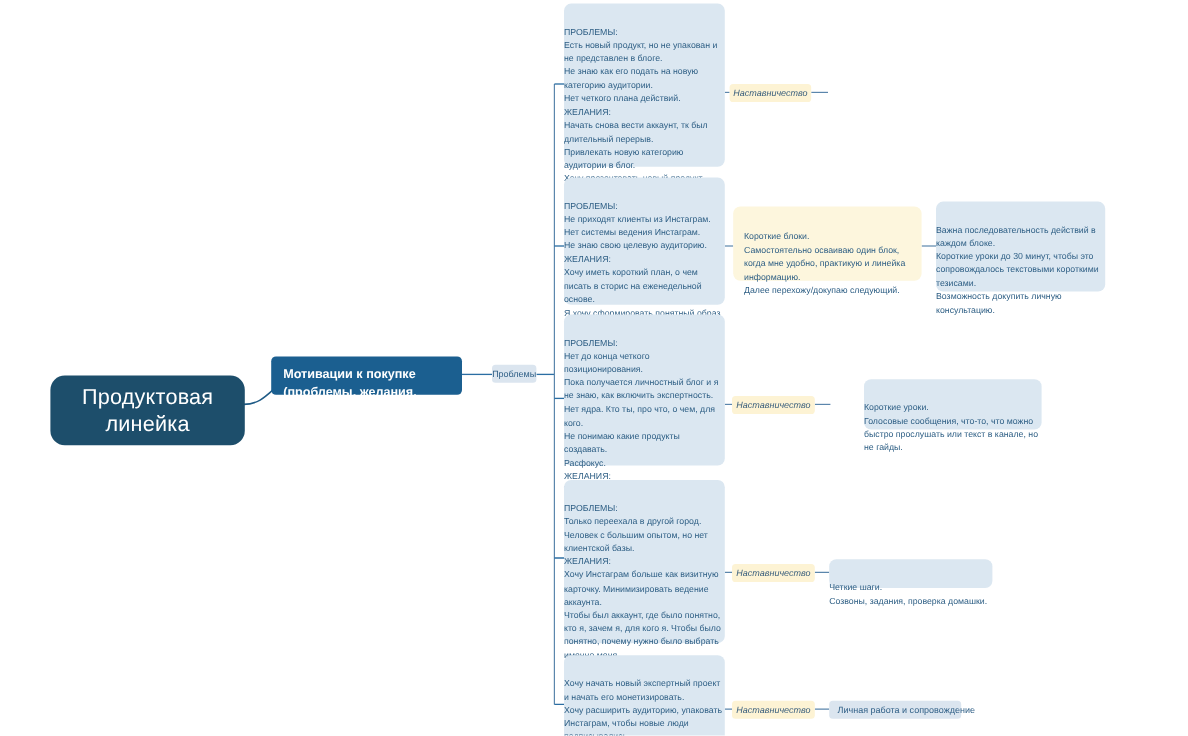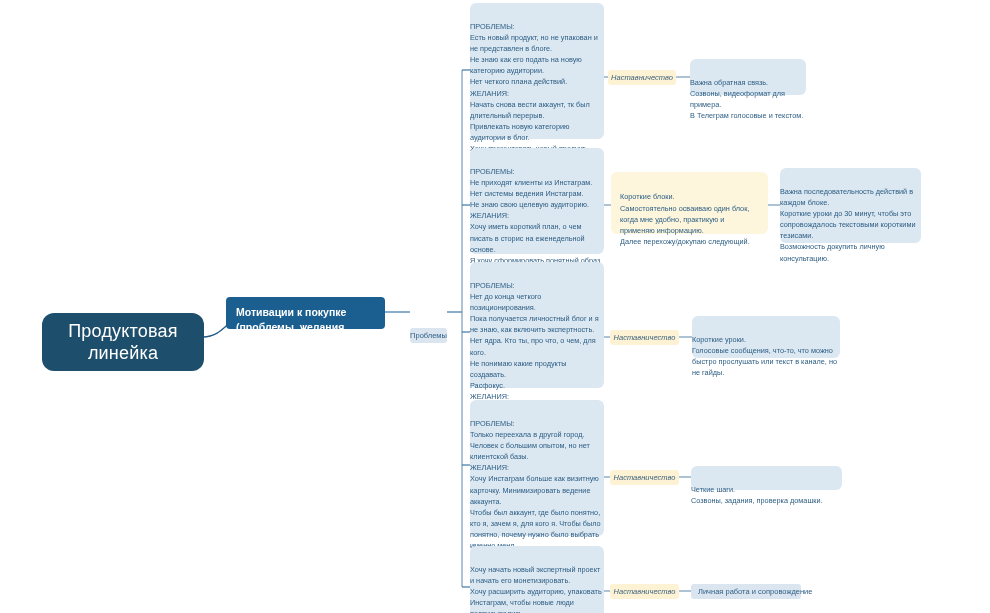--- a/index.html
+++ b/index.html
@@ -24,21 +24,21 @@
   .primary{
     background:#1b5f90;color:#ffffff;border-radius:4px;
     font-size:10.5px;line-height:1.45;font-weight:bold;
     padding:8px 10px;
   }
 
   
   .pill{
     background:#dbe5ef;color:#2f5f86;border-radius:3px;
     font-size:7.5px;line-height:1.2;padding:3px 6px;
-    display:flex;align-items:center;justify-content:center;white-space:nowrap;margin-top:24px;
+    display:flex;align-items:center;justify-content:center;white-space:nowrap;
   }
 
   
   .pill-y{
     background:#fdf3d4;color:#3a5f7d;border-radius:3px;
     font-size:7.5px;line-height:1.2;padding:3px 10px;
     display:flex;align-items:center;justify-content:center;white-space:nowrap;font-style:italic;
   }
 
   
@@ -120,39 +120,34 @@
 Не знаю как его подать на новую категорию аудитории.
 Нет четкого плана действий.
 ЖЕЛАНИЯ:
 Начать снова вести аккаунт, тк был длительный перерыв.
 Привлекать новую категорию аудитории в блог.
 Хочу презентовать новый продукт, показать и донести его ценность, рассказать о нем и заинтересовать к покупке.</span>
   </div>
   <div class="node pill-y" style="left:608px;top:70px;width:68px;height:15px;">
     <span>Наставничество</span>
   </div>
-  <div class="node card" style="left:690px;top:59px;width:116px;height:36px;">
-    <span>Важна обратная связь.
-Созвоны, видеоформат для примера.
-В Телеграм голосовые и текстом.</span>
-  </div>
 
   <div class="node card" style="left:470px;top:148px;width:134px;height:106px;">
     <span>ПРОБЛЕМЫ:
 Не приходят клиенты из Инстаграм.
 Нет системы ведения Инстаграм.
 Не знаю свою целевую аудиторию.
 ЖЕЛАНИЯ:
 Хочу иметь короткий план, о чем писать в сторис на еженедельной основе.
 Я хочу сформировать понятный образ психолога, сузиться, чтобы не было расфокуса.
 Хочу тратить на сторис 10 минут в день.</span>
   </div>
   <div class="node card-y" style="left:611px;top:172px;width:157px;height:62px;">
     <span>Короткие блоки.
-Самостоятельно осваиваю один блок, когда мне удобно, практикую и применяю информацию.
+Самостоятельно осваиваю один блок, когда мне удобно, практикую и линейка информацию.
 Далее перехожу/докупаю следующий.</span>
   </div>
   <div class="node card" style="left:780px;top:168px;width:141px;height:75px;">
     <span>Важна последовательность действий в каждом блоке.
 Короткие уроки до 30 минут, чтобы это сопровождалось текстовыми короткими тезисами.
 Возможность докупить личную консультацию.</span>
   </div>
 
   <div class="node card" style="left:470px;top:262px;width:134px;height:126px;">
     <span>ПРОБЛЕМЫ:
@@ -161,39 +156,39 @@
 Нет ядра. Кто ты, про что, о чем, для кого.
 Не понимаю какие продукты создавать.
 Расфокус.
 ЖЕЛАНИЯ:
 Хочу построить сильный личный бренд, чтобы я не была привязана к нише. Если захочу поменять, чтобы люди шли за мной, а не за тем, чем я занимаюсь.
 Нужна четкая стратегия бренда.</span>
   </div>
   <div class="node pill-y" style="left:610px;top:330px;width:69px;height:15px;">
     <span>Наставничество</span>
   </div>
-  <div class="node card" style="left:692px;top:316px;width:148px;height:42px;">
+  <div class="node card" style="left:720px;top:316px;width:148px;height:42px;">
     <span>Короткие уроки.
 Голосовые сообщения, что-то, что можно быстро прослушать или текст в канале, но не гайды.</span>
   </div>
 
   <div class="node card" style="left:470px;top:400px;width:134px;height:136px;">
     <span>ПРОБЛЕМЫ:
 Только переехала в другой город.
 Человек с большим опытом, но нет клиентской базы.
 ЖЕЛАНИЯ:
 Хочу Инстаграм больше как визитную карточку. Минимизировать ведение аккаунта.
 Чтобы был аккаунт, где было понятно, кто я, зачем я, для кого я. Чтобы было понятно, почему нужно было выбрать именно меня.
 Чтобы ко мне приходили именно мои клиенты, а ненужные отваливались.
 Хочу сформировать новую клиентскую базу в новом городе.</span>
   </div>
   <div class="node pill-y" style="left:610px;top:470px;width:69px;height:15px;">
     <span>Наставничество</span>
   </div>
-  <div class="node card" style="left:691px;top:466px;width:151px;height:24px;">
+  <div class="node card" style="left:691px;top:466px;width:136px;height:24px;">
     <span>Четкие шаги.
 Созвоны, задания, проверка домашки.</span>
   </div>
 
   <div class="node card" style="left:470px;top:546px;width:134px;height:80px;">
     <span>Хочу начать новый экспертный проект и начать его монетизировать.
 Хочу расширить аудиторию, упаковать Инстаграм, чтобы новые люди подписывались.
 Хочу масштабировать проект и уйти из найма. У меня 4 аккаунта по разным темам, не понимаю можно ли в один всё объединить.</span>
   </div>
   <div class="node pill-y" style="left:610px;top:584px;width:69px;height:15px;">

